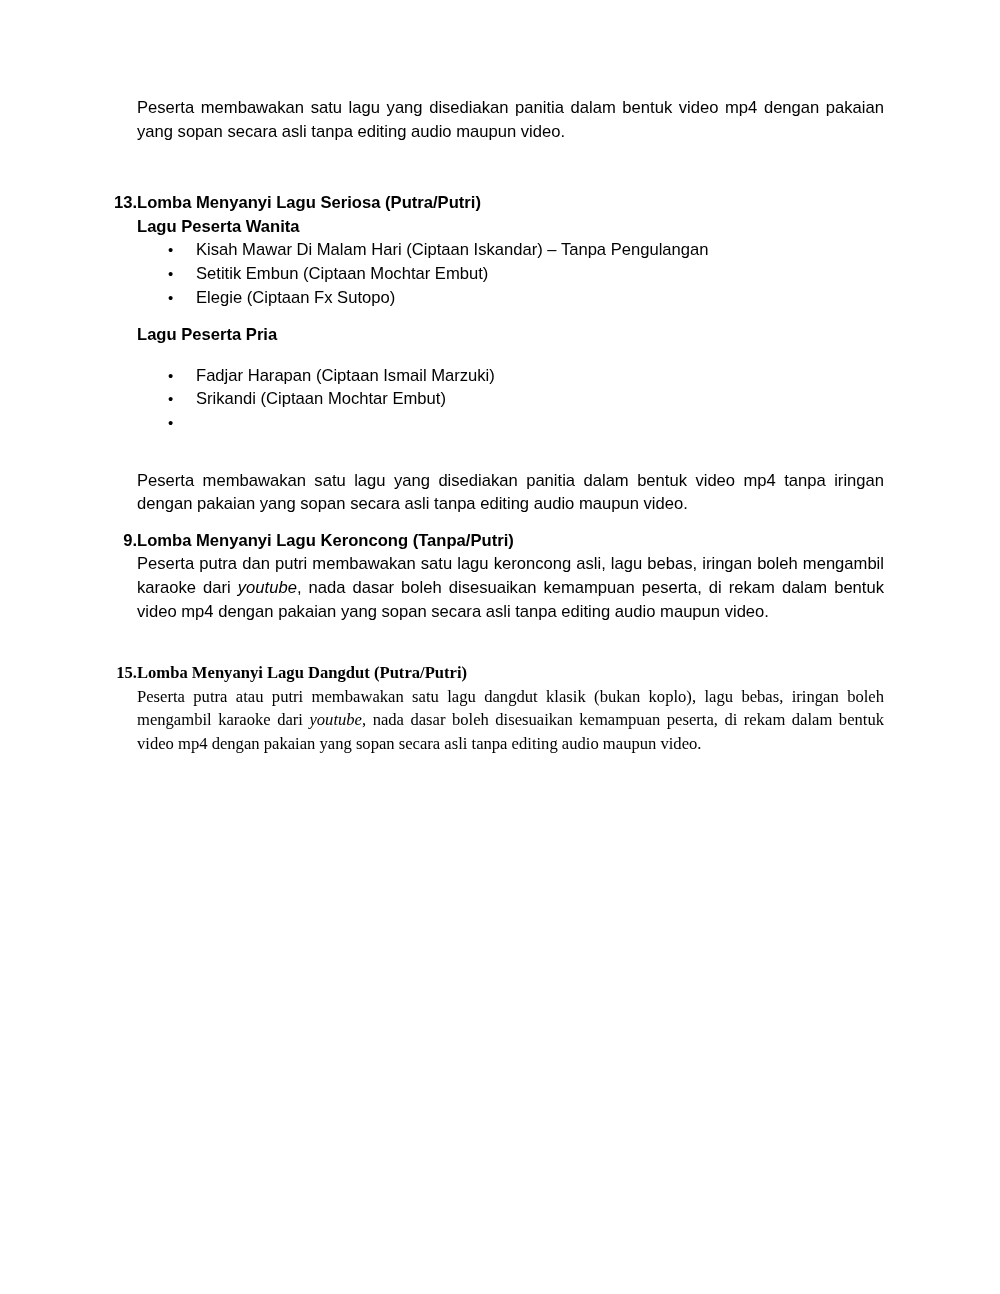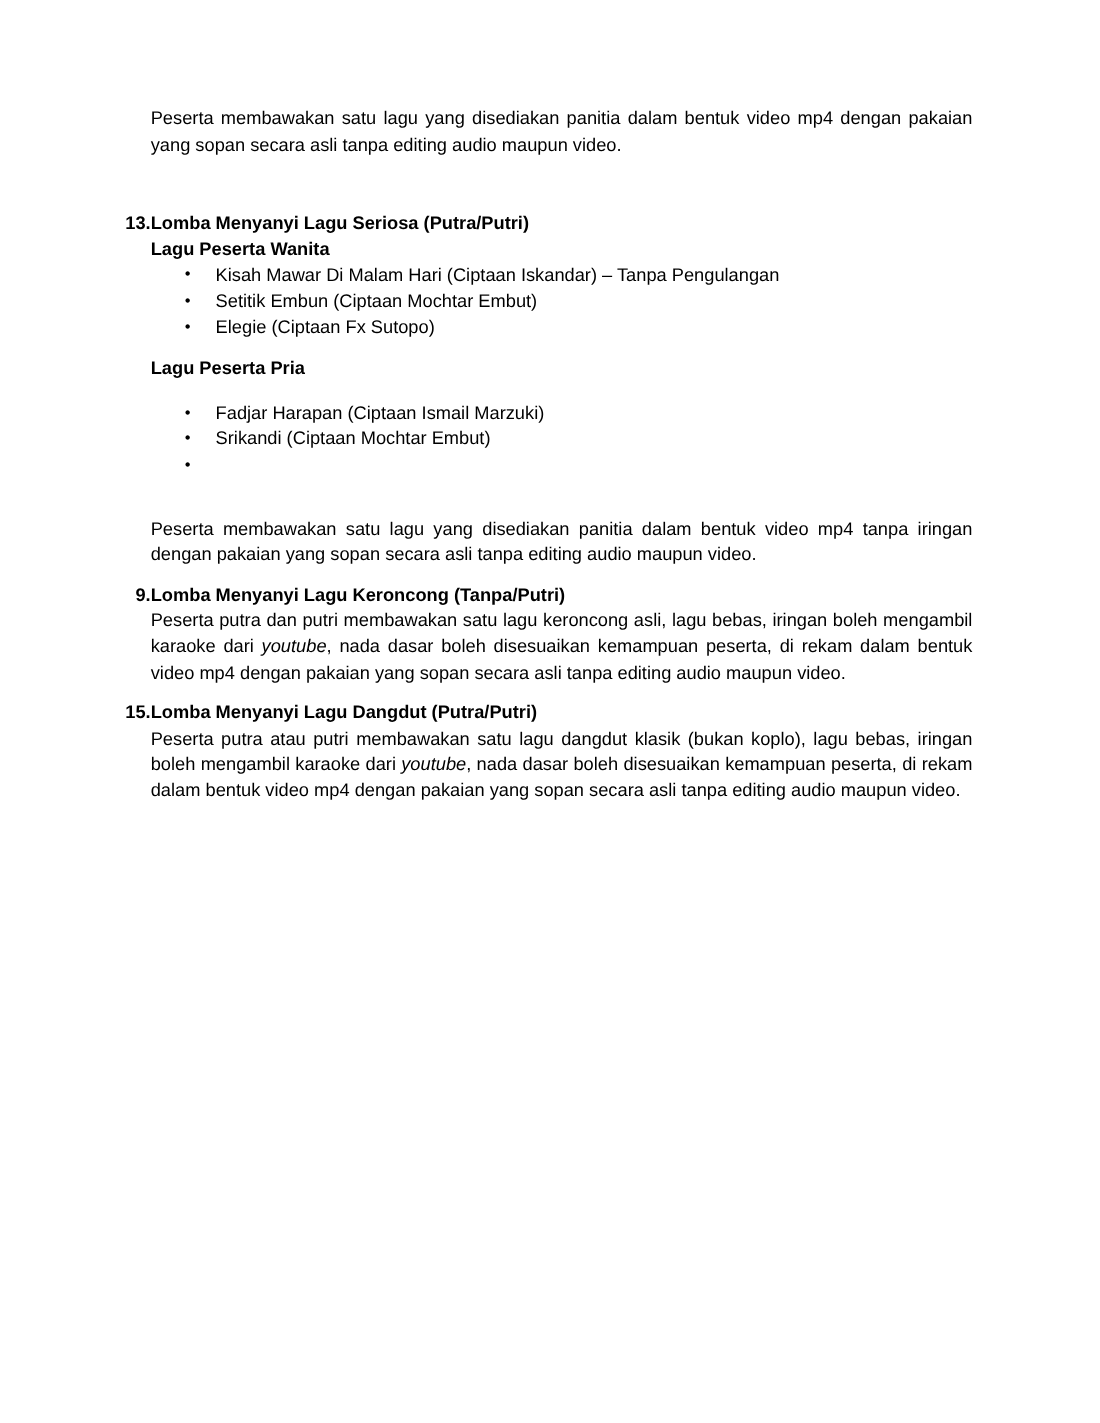--- a/index.html
+++ b/index.html
@@ -30,21 +30,21 @@
   .song-list .bullet {
     flex: 0 0 28px;
     font-size: 15px;
   }
 
   .intro-para     { margin-bottom: 48px; }
   .pria-heading   { margin-top: 14px; }
   .pria-list      { margin-top: 17px; }
   .closing-para   { margin-top: 34px; }
   .section-14     { margin-top: 13px; }
-  .section-15     { margin-top: 13px; }
+  .section-15     { margin-top: 38px; font-family: Liberation Serif, serif; }
 </style>
 </head>
 <body>
 
 <div class="page">
 
   <p class="intro-para indent justify">Peserta membawakan satu lagu yang disediakan panitia dalam bentuk video mp4 dengan pakaian yang sopan secara asli tanpa editing audio maupun video.</p>
 
   <div>
     <div class="num-heading">

